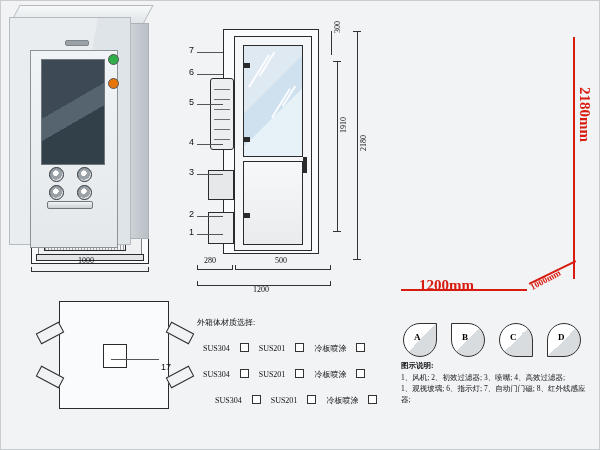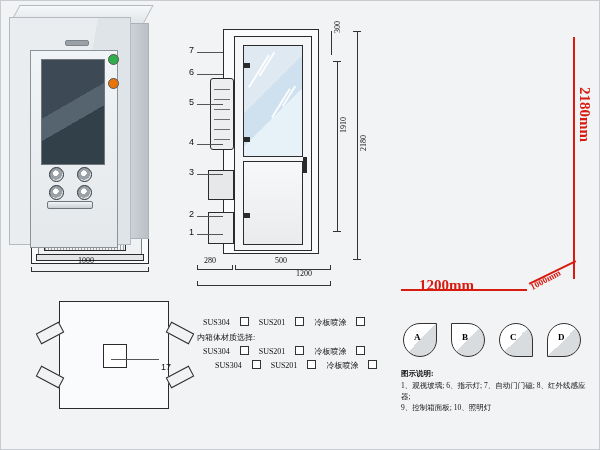--- a/index.html
+++ b/index.html
@@ -71,25 +71,25 @@
   .tick{position:absolute;background:#333;width:1px;height:5px;}
 
   .red{color:#d81b0f;font-weight:bold;font-family:"Liberation Serif", serif;}
   #redW{left:418px;top:276px;font-size:15px;}
   #redD{right:6px;top:268px;font-size:9px;transform:rotate(-28deg);}
   #redH{right:6px;top:86px;font-size:15px;writing-mode:vertical-rl;}
 
   
   #specs{position:absolute;left:196px;top:316px;width:190px;font-size:8px;color:#111;font-family:"Liberation Serif", serif;line-height:1.5;}
   #specs .row{margin-bottom:2px;white-space:nowrap;}
-  #specs .opt{display:inline-block;margin-right:8px;}
+  #specs .opt{display:inline-block;margin-right:8px;margin-top:12px;}
   .chk{display:inline-block;width:7px;height:7px;border:1px solid #333;vertical-align:-1px;margin-left:2px;background:#fff;}
 
   
-  #legend{position:absolute;left:400px;top:368px;width:190px;font-size:7.5px;color:#111;font-family:"Liberation Serif", serif;line-height:1.45;}
+  #legend{position:absolute;left:400px;top:360px;width:190px;font-size:7.5px;color:#111;font-family:"Liberation Serif", serif;line-height:1.45;}
   #legend .ttl{font-weight:bold;margin-bottom:1px;}
   #icons{position:absolute;left:398px;top:318px;width:196px;height:44px;}
   .iconcell{position:absolute;width:42px;height:40px;}
   .icondisc{position:absolute;left:4px;top:4px;width:32px;height:32px;border:1px solid #333;border-radius:50% 0 50% 50%;background:linear-gradient(135deg,#ffffff 0 50%,#d8dcdf 50% 100%);}
   .iconltr{position:absolute;left:15px;top:13px;font-size:9px;font-weight:bold;font-family:"Liberation Serif", serif;}
 </style>
 </head>
 <body>
 
 <div id="page">
@@ -188,21 +188,21 @@
   <div class="dim" style="left:203px;top:255px;">280</div>
 
   <div class="dimline" style="left:234px;top:268px;width:96px;"></div>
   <div class="tick" style="left:234px;top:264px;"></div>
   <div class="tick" style="left:329px;top:264px;"></div>
   <div class="dim" style="left:274px;top:255px;">500</div>
 
   <div class="dimline" style="left:196px;top:284px;width:134px;"></div>
   <div class="tick" style="left:196px;top:280px;"></div>
   <div class="tick" style="left:329px;top:280px;"></div>
-  <div class="dim" style="left:252px;top:268px;margin-left:43px;">1200</div>
+  <div class="dim" style="left:252px;top:284px;">1200</div>
 
   <div class="panel" id="plan">
     <div class="pin"></div>
   </div>
   <div class="wing" style="left:36px;top:326px;width:24px;height:10px;transform:rotate(-28deg);"></div>
   <div class="wing" style="left:36px;top:370px;width:24px;height:10px;transform:rotate(28deg);"></div>
   <div class="wing" style="left:166px;top:326px;width:24px;height:10px;transform:rotate(28deg);"></div>
   <div class="wing" style="left:166px;top:370px;width:24px;height:10px;transform:rotate(-28deg);"></div>
   <div class="line thin" style="left:110px;top:358px;width:48px;height:1px;"></div>
   <div class="lbl" style="left:160px;top:361px;">17</div>
@@ -226,28 +226,28 @@
   </div>
 
   <div class="dimline" style="left:400px;top:288px;width:126px;background:#d81b0f;height:1.5px;"></div>
   <div class="dim red" id="redW">1200mm</div>
   <div class="dimline" style="left:528px;top:282px;width:52px;background:#d81b0f;height:1.5px;transform:rotate(-26deg);transform-origin:left center;"></div>
   <div class="dim red" id="redD" style="left:526px;top:266px;">1000mm</div>
   <div class="dimvert" style="left:572px;top:36px;height:242px;background:#d81b0f;width:1.5px;"></div>
   <div class="dim red" id="redH" style="left:574px;top:86px;">2180mm</div>
 
   <div id="specs">
+    <div class="row">
+      <span>外箱体材质选择:</span>
+    </div>
     <div class="row" style="padding-left:6px;">
       <span class="opt">SUS304</span><span class="chk"></span>
       <span class="opt" style="margin-left:8px;">SUS201</span><span class="chk"></span>
       <span class="opt" style="margin-left:8px;">冷板喷涂</span><span class="chk"></span>
     </div>
-    <div class="row" style="margin-top:3px;">
-      <span>内箱体材质选择:</span>
-    </div>
     <div class="row" style="padding-left:6px;">
       <span class="opt">SUS304</span><span class="chk"></span>
       <span class="opt" style="margin-left:8px;">SUS201</span><span class="chk"></span>
       <span class="opt" style="margin-left:8px;">冷板喷涂</span><span class="chk"></span>
     </div>
     <div class="row" style="padding-left:18px;">
       <span class="opt">SUS304</span><span class="chk"></span>
       <span class="opt" style="margin-left:8px;">SUS201</span><span class="chk"></span>
       <span class="opt" style="margin-left:8px;">冷板喷涂</span><span class="chk"></span>
     </div>
@@ -267,17 +267,17 @@
       <div class="iconltr">C</div>
     </div>
     <div class="iconcell" style="left:144px;top:0px;">
       <div class="icondisc" style="border-radius:50% 50% 50% 0;"></div>
       <div class="iconltr">D</div>
     </div>
   </div>
 
   <div id="legend">
     <div class="ttl">图示说明:</div>
+    <div>1、风机;  2、初效过滤器;  3、喷嘴;  4、高效过滤器;</div>
     <div>1、观视玻璃;  6、指示灯;  7、自动门门磁;  8、红外线感应器;</div>
-    <div>9、控制箱面板;  10、照明灯</div>
   </div>
 
 </div>
 
 </body></html>

